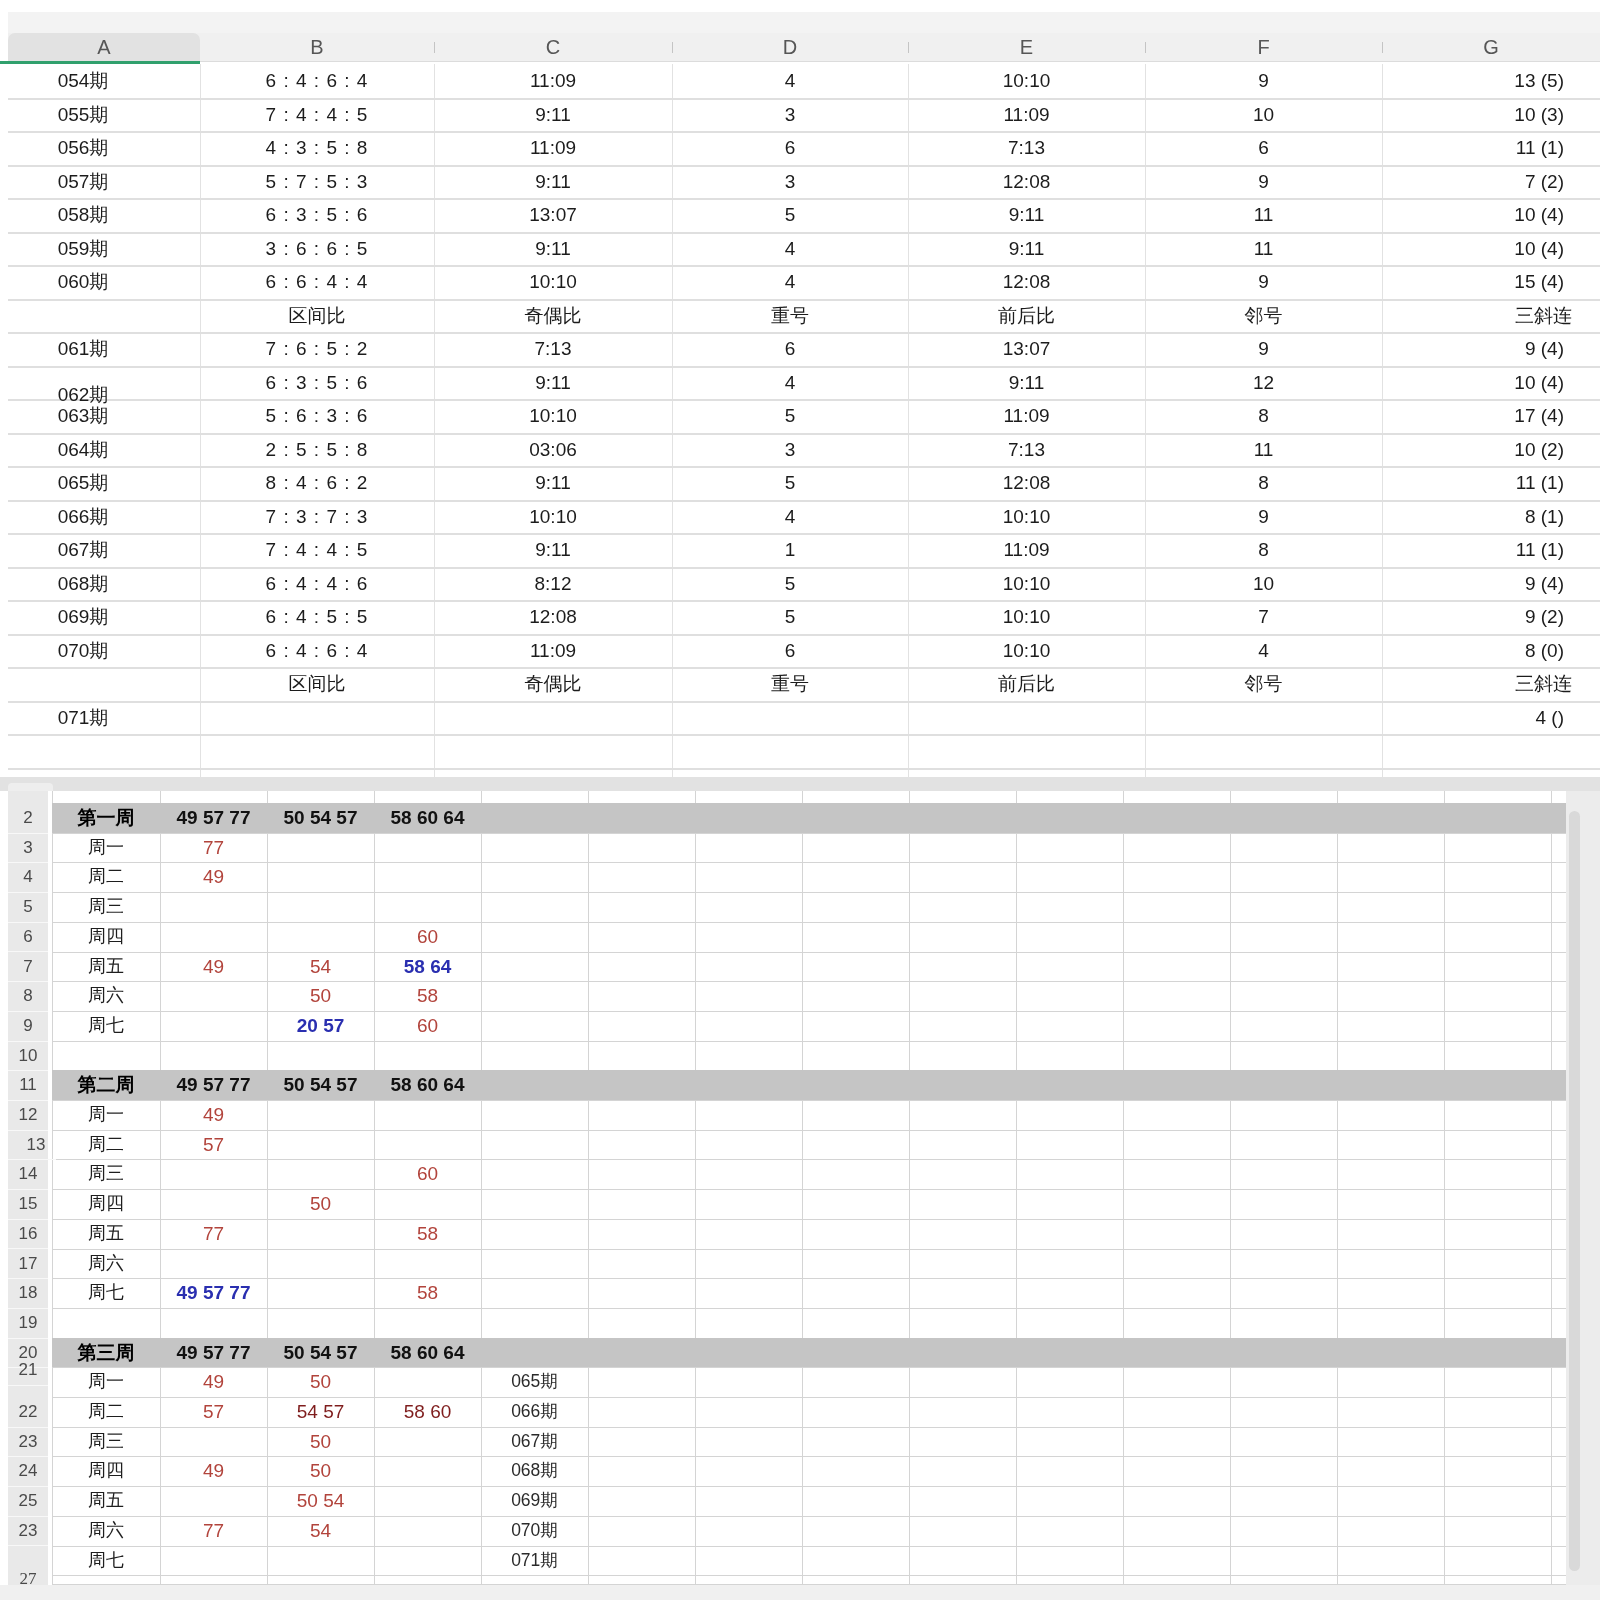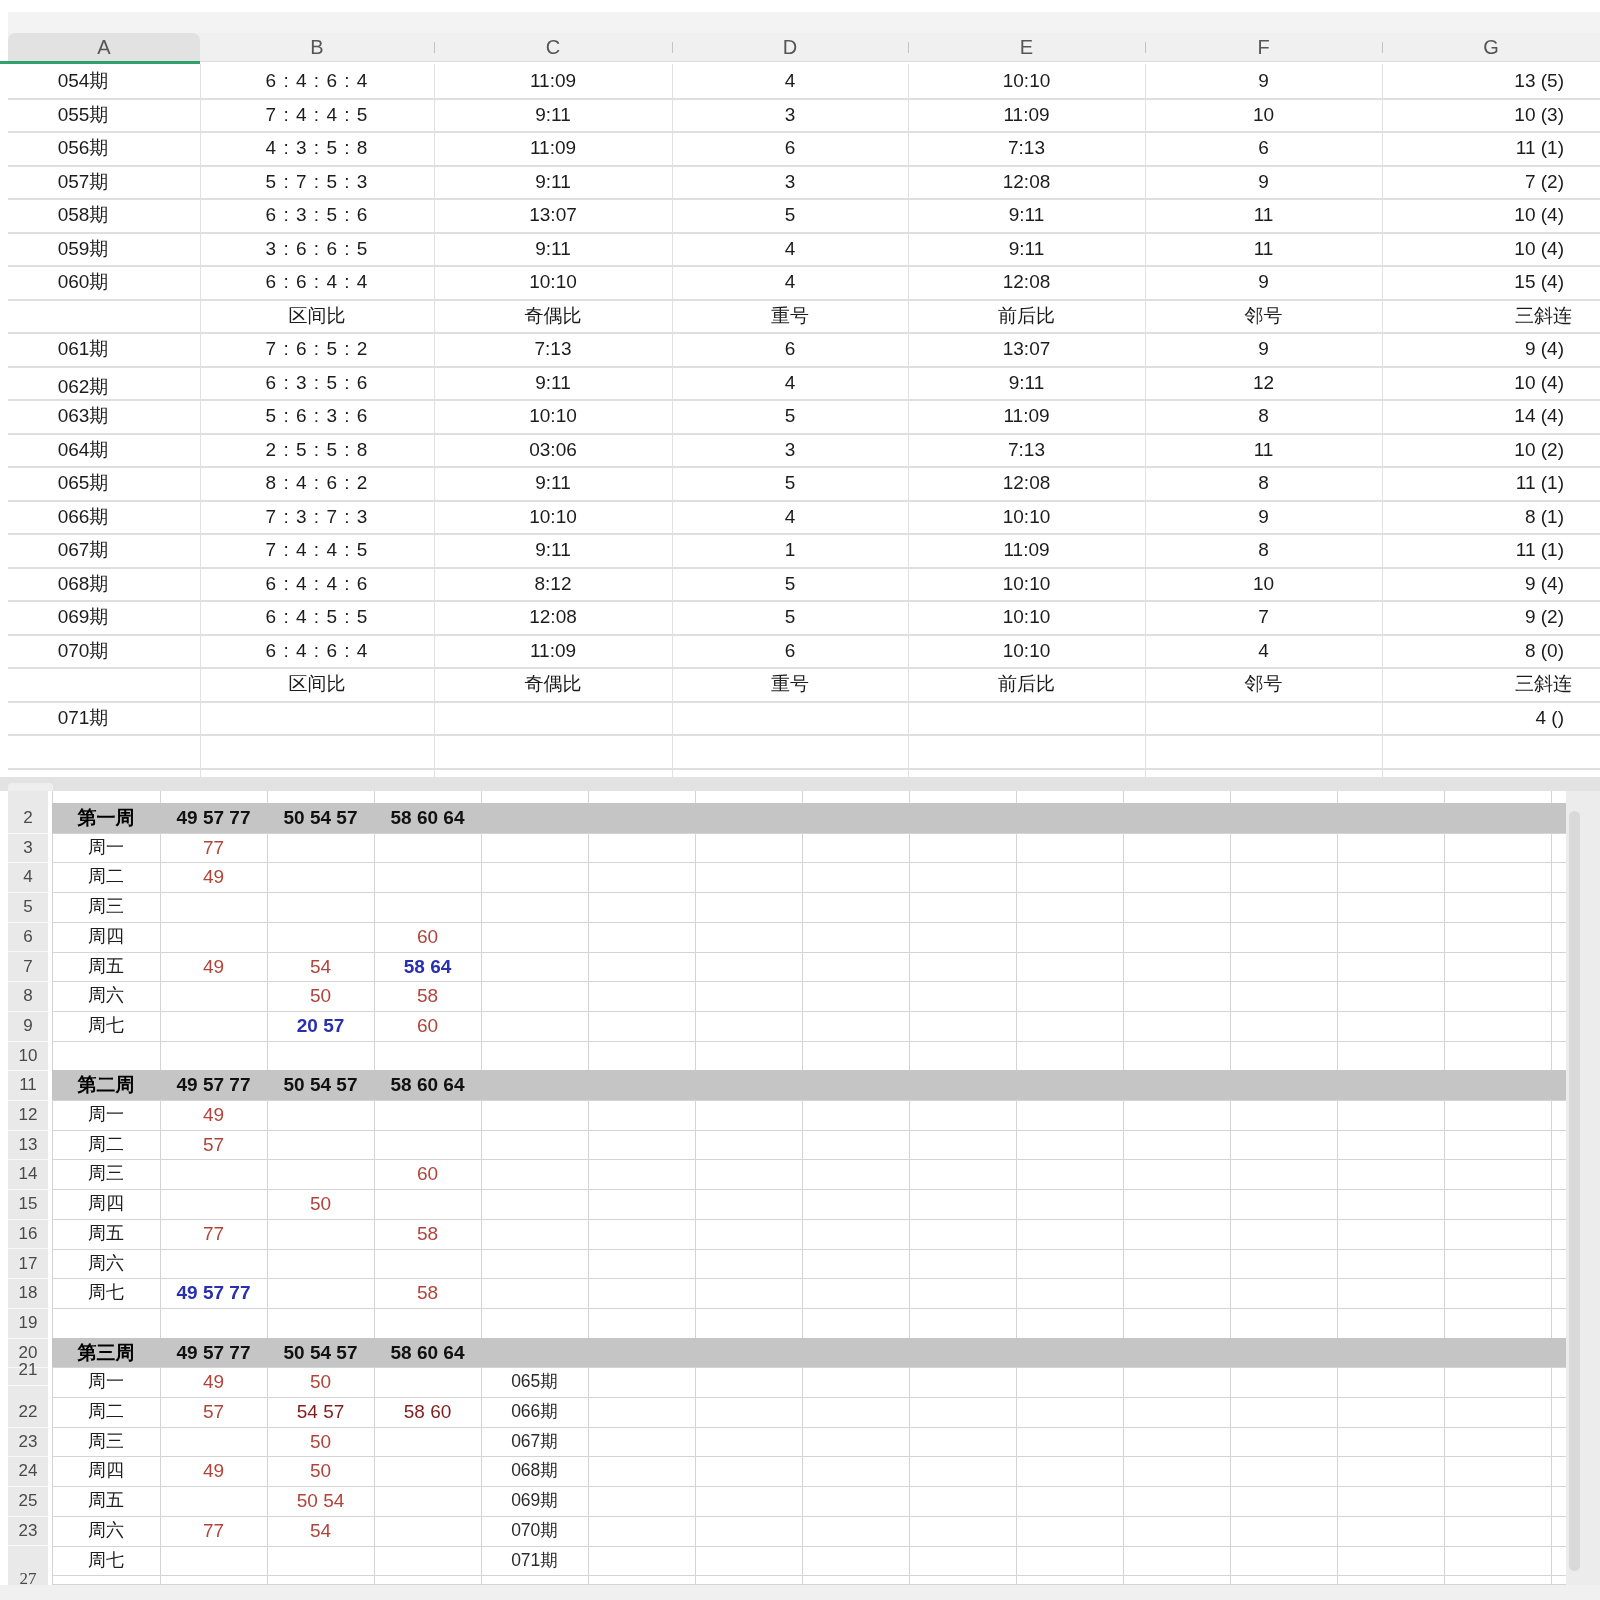--- a/index.html
+++ b/index.html
@@ -152,36 +152,36 @@
         <div class="abs t-row" style="top: 332px; height: 33.5px;">
           <div class="abs t-cell t-center" style="left: 0px; top: 0px; width: 150px;">061期</div>
           <div class="abs t-cell t-center ratio" style="left: 192px; top: 0px; width: 234px;">7 : 6 : 5 : 2</div>
           <div class="abs t-cell t-center" style="left: 426px; top: 0px; width: 238px;">7:13</div>
           <div class="abs t-cell t-center" style="left: 664px; top: 0px; width: 236px;">6</div>
           <div class="abs t-cell t-center" style="left: 900px; top: 0px; width: 237px;">13:07</div>
           <div class="abs t-cell t-center" style="left: 1137px; top: 0px; width: 237px;">9</div>
           <div class="abs t-cell t-right" style="left: 1374px; top: 0px; width: 182px;">9 (4)</div>
         </div>
         <div class="abs t-row" style="top: 365.5px; height: 33.5px;">
-          <div class="abs t-cell t-center" style="left: 0px; top: 4px; width: 150px;">062期</div>
+          <div class="abs t-cell t-center" style="left: 0px; top: 12px; width: 150px;">062期</div>
           <div class="abs t-cell t-center ratio" style="left: 192px; top: 0px; width: 234px;">6 : 3 : 5 : 6</div>
           <div class="abs t-cell t-center" style="left: 426px; top: 0px; width: 238px;">9:11</div>
           <div class="abs t-cell t-center" style="left: 664px; top: 0px; width: 236px;">4</div>
           <div class="abs t-cell t-center" style="left: 900px; top: 0px; width: 237px;">9:11</div>
           <div class="abs t-cell t-center" style="left: 1137px; top: 0px; width: 237px;">12</div>
           <div class="abs t-cell t-right" style="left: 1374px; top: 0px; width: 182px;">10 (4)</div>
         </div>
         <div class="abs t-row" style="top: 399px; height: 33.5px;">
           <div class="abs t-cell t-center" style="left: 0px; top: 0px; width: 150px;">063期</div>
           <div class="abs t-cell t-center ratio" style="left: 192px; top: 0px; width: 234px;">5 : 6 : 3 : 6</div>
           <div class="abs t-cell t-center" style="left: 426px; top: 0px; width: 238px;">10:10</div>
           <div class="abs t-cell t-center" style="left: 664px; top: 0px; width: 236px;">5</div>
           <div class="abs t-cell t-center" style="left: 900px; top: 0px; width: 237px;">11:09</div>
           <div class="abs t-cell t-center" style="left: 1137px; top: 0px; width: 237px;">8</div>
-          <div class="abs t-cell t-right" style="left: 1374px; top: 0px; width: 182px;">14 (4)</div>
+          <div class="abs t-cell t-right" style="left: 1374px; top: 0px; width: 182px;">17 (4)</div>
         </div>
         <div class="abs t-row" style="top: 432.5px; height: 33.5px;">
           <div class="abs t-cell t-center" style="left: 0px; top: 0px; width: 150px;">064期</div>
           <div class="abs t-cell t-center ratio" style="left: 192px; top: 0px; width: 234px;">2 : 5 : 5 : 8</div>
           <div class="abs t-cell t-center" style="left: 426px; top: 0px; width: 238px;">03:06</div>
           <div class="abs t-cell t-center" style="left: 664px; top: 0px; width: 236px;">3</div>
           <div class="abs t-cell t-center" style="left: 900px; top: 0px; width: 237px;">7:13</div>
           <div class="abs t-cell t-center" style="left: 1137px; top: 0px; width: 237px;">11</div>
           <div class="abs t-cell t-right" style="left: 1374px; top: 0px; width: 182px;">10 (2)</div>
         </div>
@@ -345,21 +345,21 @@
         <div class="abs rownum" style="top: 279.3px; height: 29.7px; line-height: 29.7px;">11</div>
         <div class="abs band" style="top: 279.3px; height: 29.7px;">
           <div class="abs band-label day-label" style="left: 0px; top: 0px; width: 108px; line-height: 29.7px;">第二周</div>
           <div class="abs band-nums b-cell" style="left: 108px; top: 0px; width: 107px; line-height: 29.7px;">49 57 77</div>
           <div class="abs band-nums b-cell" style="left: 215px; top: 0px; width: 107px; line-height: 29.7px;">50 54 57</div>
           <div class="abs band-nums b-cell" style="left: 322px; top: 0px; width: 107px; line-height: 29.7px;">58 60 64</div>
         </div>
         <div class="abs rownum" style="top: 309px; height: 29.7px; line-height: 29.7px;">12</div>
         <div class="abs day-label" style="left: 52px; top: 309px; width: 108px; line-height: 29.7px;">周一</div>
         <div class="abs b-cell red" style="left: 160px; top: 309px; width: 107px; line-height: 29.7px;">49</div>
-        <div class="abs rownum" style="top: 338.7px; height: 29.7px; line-height: 29.7px;">13</div>
+        <div class="abs rownum" style="top: 338.7px; height: 29.7px; line-height: 29.7px; padding-left: 8px;">13</div>
         <div class="abs day-label" style="left: 52px; top: 338.7px; width: 108px; line-height: 29.7px;">周二</div>
         <div class="abs b-cell red" style="left: 160px; top: 338.7px; width: 107px; line-height: 29.7px;">57</div>
         <div class="abs rownum" style="top: 368.4px; height: 29.7px; line-height: 29.7px;">14</div>
         <div class="abs day-label" style="left: 52px; top: 368.4px; width: 108px; line-height: 29.7px;">周三</div>
         <div class="abs b-cell red" style="left: 374px; top: 368.4px; width: 107px; line-height: 29.7px;">60</div>
         <div class="abs rownum" style="top: 398.1px; height: 29.7px; line-height: 29.7px;">15</div>
         <div class="abs day-label" style="left: 52px; top: 398.1px; width: 108px; line-height: 29.7px;">周四</div>
         <div class="abs b-cell red" style="left: 267px; top: 398.1px; width: 107px; line-height: 29.7px;">50</div>
         <div class="abs rownum" style="top: 427.8px; height: 29.7px; line-height: 29.7px;">16</div>
         <div class="abs day-label" style="left: 52px; top: 427.8px; width: 108px; line-height: 29.7px;">周五</div>

